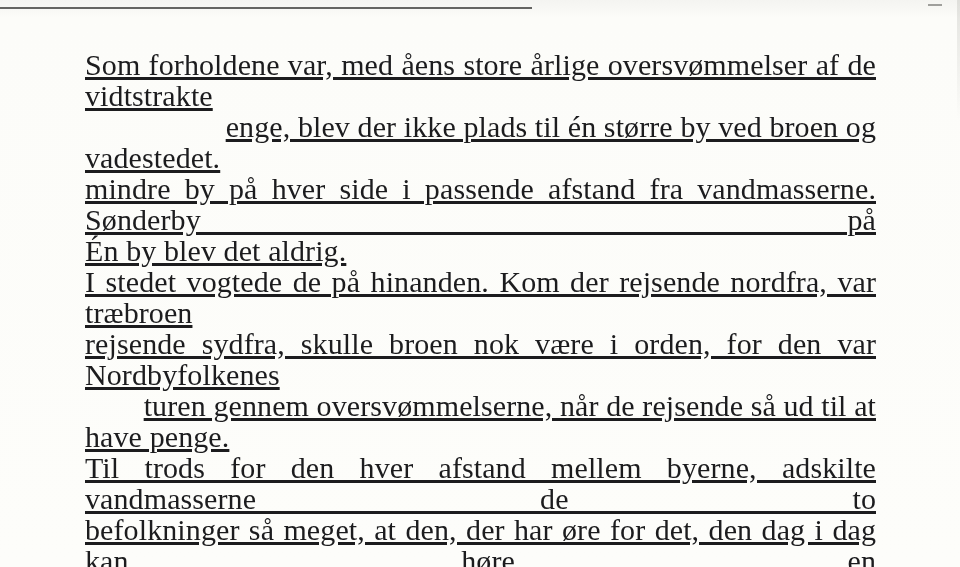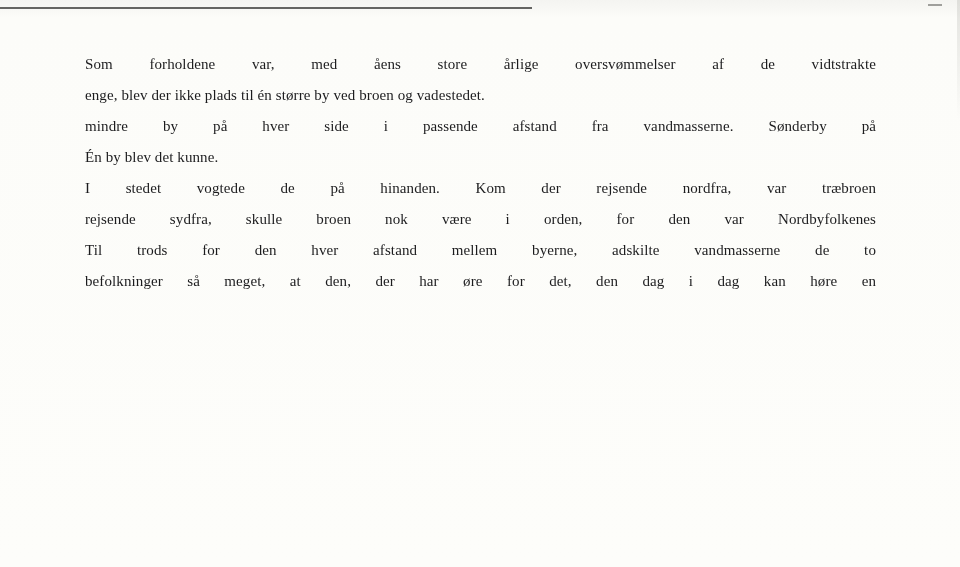--- a/index.html
+++ b/index.html
@@ -44,48 +44,50 @@
     background: linear-gradient(180deg, #c9c9c4, rgba(201,201,196,0));
     opacity: 0.5;
   }
   .text-block {
     position: absolute;
     left: 85px;
     right: 84px;
     top: 49px;
   }
   .line {
-    font-size: 15px;
+    font-size: 30px;
     line-height: 31px;
     color: #1c1c1e;
     white-space: normal;
     letter-spacing: 0.1px;
+    text-decoration: underline;
   }
   .line.just {
     text-align: justify;
     text-align-last: justify;
   }
   .line.plain {
-    text-align: center;
+    text-align: right;
     text-align-last: left;
   }
 </style>
 </head>
 <body>
 
 <div class="page">
 
   <div class="artifact-top-line"></div>
   <div class="artifact-top-right"></div>
   <div class="artifact-right-edge"></div>
 
   <div class="text-block">
     <div class="line just">Som forholdene var, med åens store årlige oversvømmelser af de vidtstrakte</div>
     <div class="line plain">enge, blev der ikke plads til én større by ved broen og vadestedet.</div>
     <div class="line just">mindre by på hver side i passende afstand fra vandmasserne. Sønderby på</div>
-    <div class="line plain">Én by blev det kunne.</div>
+    <div class="line plain">Én by blev det aldrig.</div>
     <div class="line just">I stedet vogtede de på hinanden. Kom der rejsende nordfra, var træbroen</div>
     <div class="line just">rejsende sydfra, skulle broen nok være i orden, for den var Nordbyfolkenes</div>
+    <div class="line plain">turen gennem oversvømmelserne, når de rejsende så ud til at have penge.</div>
     <div class="line just">Til trods for den hver afstand mellem byerne, adskilte vandmasserne de to</div>
     <div class="line just">befolkninger så meget, at den, der har øre for det, den dag i dag kan høre en</div>
   </div>
 
 </div>
 
 </body></html>

